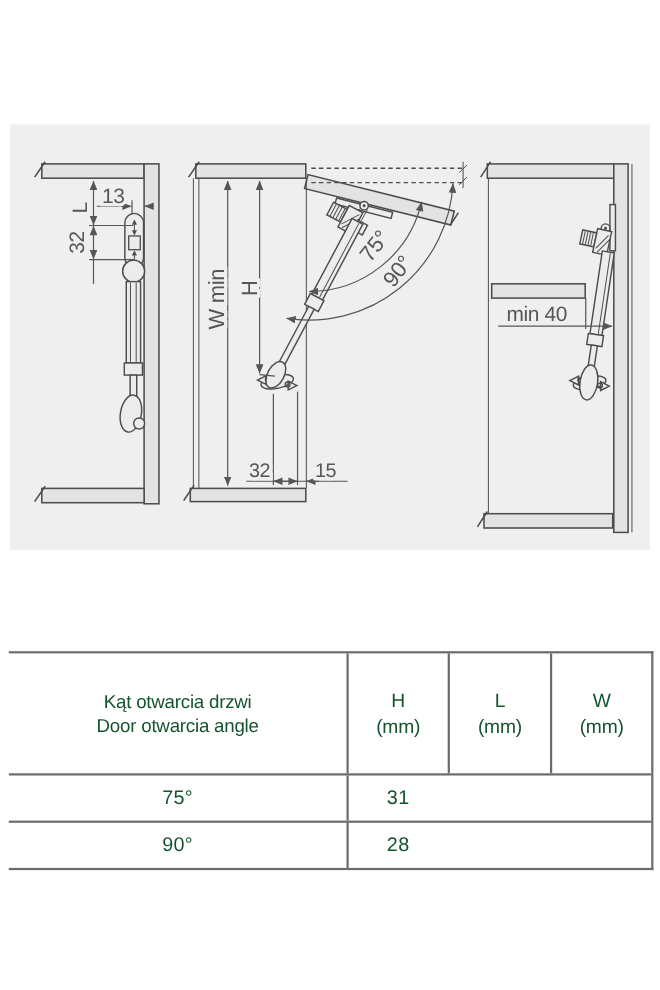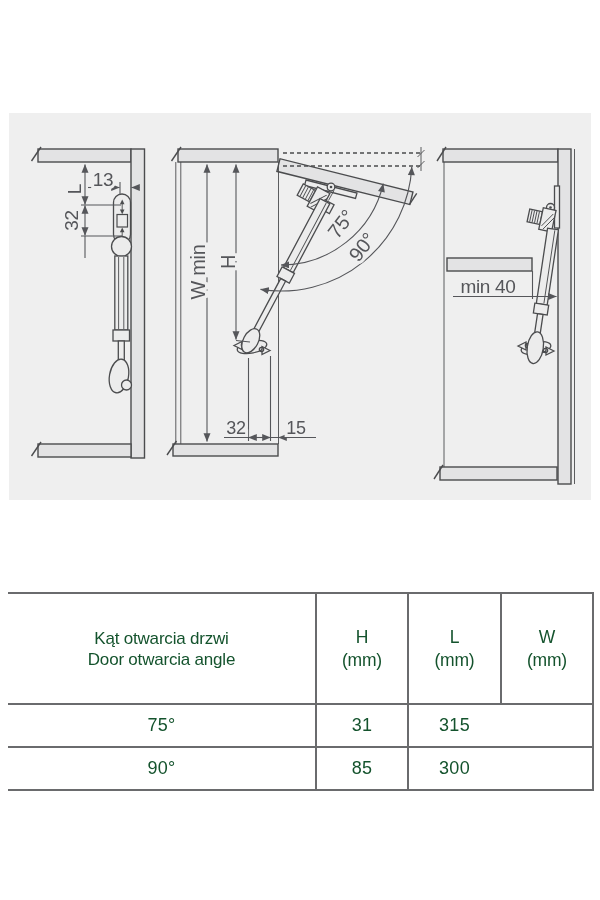--- a/index.html
+++ b/index.html
@@ -241,22 +241,20 @@
       </div>
       <div class="tcell v">
         <div class="col-line">W</div>
         <div class="col-line">(mm)</div>
       </div>
     </div>
 
     <div class="trow data first">
       <div class="tcell num">75°</div>
       <div class="tcell v num">31</div>
-      <div class="tcell v num">315</div>
     </div>
 
     <div class="trow data">
       <div class="tcell num">90°</div>
-      <div class="tcell v num">85</div>
-      <div class="tcell v num">300</div>
+      <div class="tcell v num">28</div>
     </div>
   </div>
 </div>
 
 </body></html>

